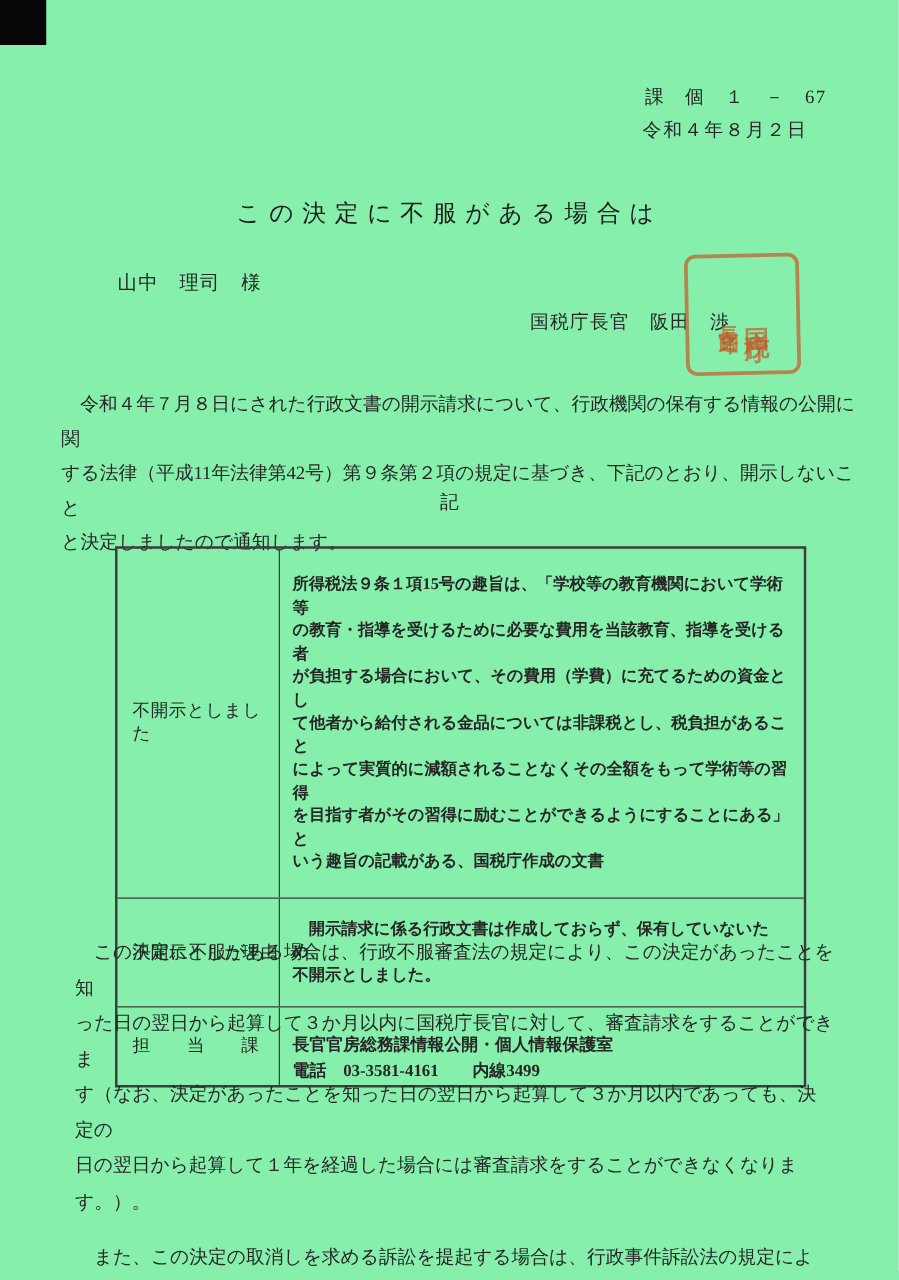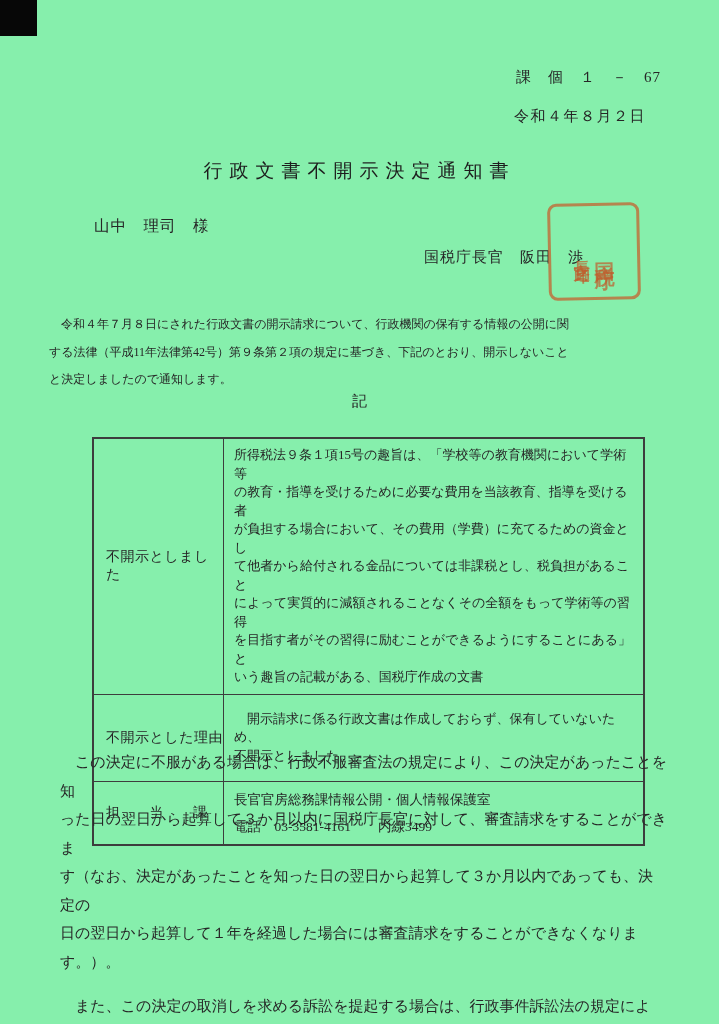--- a/index.html
+++ b/index.html
@@ -15,21 +15,21 @@
   .artifact {
     position:absolute; left:0; top:29; width:37px; height:36px;
     background:#070707;
   }
   .doc-number {
     position:absolute; left:516px; top:68px;
     font-size:15px; letter-spacing:1px; white-space:pre;
   }
   .doc-date {
     position:absolute; left:514px; top:95px;
-    font-size:15px; letter-spacing:1.5px;margin-top:12px;
+    font-size:15px; letter-spacing:1.5px;
   }
   .doc-title {
     position:absolute; left:0; top:158px; width:100%;
     text-align:center; font-size:19px; letter-spacing:7px;
     color:#1d1d1d;
   }
   .recipient {
     position:absolute; left:94px; top:216px;
     font-size:15.5px; letter-spacing:1px;
   }
@@ -48,21 +48,21 @@
   }
   .seal-col {
     writing-mode:vertical-rl;
     font-size:20px; font-weight:bold;
     color:rgba(191,94,46,0.72);
     letter-spacing:3px; line-height:1;
   }
   .seal-col.small { font-size:16px; letter-spacing:2px; }
   .intro {
     position:absolute; left:49px; top:311px; width:640px;
-    font-size:12px; line-height:27.5px;
+    font-size:15px; line-height:27.5px;
     white-space:pre-wrap;
   }
   .ki {
     position:absolute; left:0; top:392px; width:100%;
     text-align:center; font-size:15px;
   }
   .notice-table {
     position:absolute; left:92px; top:437px; width:553px;
     border:2px solid #3d3d3d;
     box-sizing:border-box;
@@ -70,23 +70,23 @@
   .t-row { display:flex; border-bottom:1.5px solid #3d3d3d; }
   .t-row:last-child { border-bottom:none; }
   .t-label {
     width:130px; flex:0 0 130px;
     border-right:1.5px solid #3d3d3d;
     display:flex; align-items:center;
     padding-left:12px; box-sizing:border-box;
     font-size:14px; letter-spacing:0.5px;
   }
   .t-content {
-    flex:1; padding:7px 10px;
+    flex:1; padding:19px 10px;
     font-size:13px; line-height:18.5px;
-    white-space:pre-wrap; box-sizing:border-box;
+    white-space:pre-wrap; box-sizing:border-box;font-weight:bold;
   }
   .row-reason { height:86px; }
   .row-reason .t-content { display:flex; flex-direction:column; justify-content:center; }
   .row-contact { height:62px; }
   .row-contact .t-content {
     display:flex; flex-direction:column; justify-content:space-between;
     font-size:13.5px; line-height:21px;
   }
   .appeal {
     position:absolute; left:44px; top:732px; width:640px;
@@ -98,21 +98,21 @@
 <body>
 
 <div class="page">
 
   <div class="artifact"></div>
 
   <div class="doc-number">課　個　１　－　67</div>
 
   <div class="doc-date">令和４年８月２日</div>
 
-  <div class="doc-title">行政文書不開示決定通知書</div>
+  <div class="doc-title">この決定に不服がある場合は</div>
 
   <div class="recipient">山中　理司　様</div>
 
   <div class="issuer">国税庁長官　阪田　渉</div>
 
   <div class="seal">
     <span class="seal-col">国税庁</span>
     <span class="seal-col small">長官之印</span>
   </div>
 

